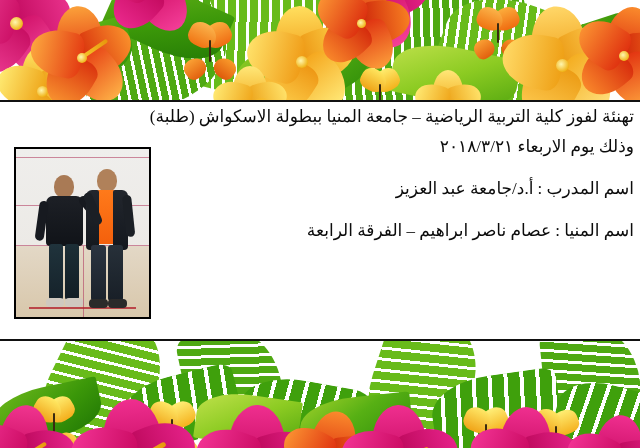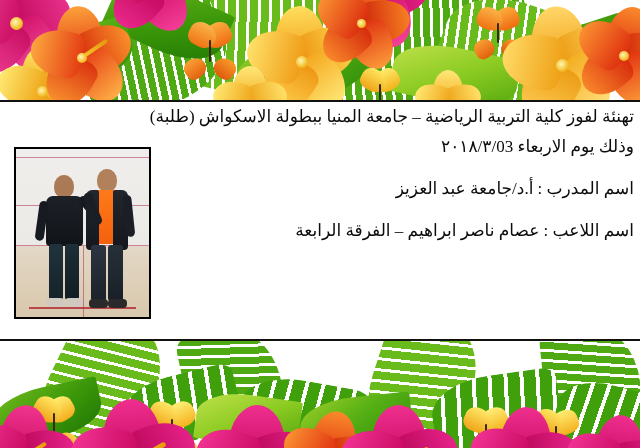--- a/index.html
+++ b/index.html
@@ -254,23 +254,23 @@
 
     </div>
   </div>
 
   <div class="rule rule-top"></div>
 
   <div class="content">
 
     <div class="textcol">
       <div class="ln ln1">تهنئة لفوز  كلية التربية الرياضية – جامعة المنيا ببطولة الاسكواش (طلبة)</div>
-      <div class="ln ln2">وذلك يوم الاربعاء ٢٠١٨/٣/03</div>
+      <div class="ln ln2">وذلك يوم الاربعاء ٢٠١٨/٣/٢١</div>
       <div class="ln ln3">اسم المدرب : أ.د/جامعة عبد العزيز</div>
-      <div class="ln ln4">اسم اللاعب : عصام ناصر ابراهيم  – الفرقة الرابعة</div>
+      <div class="ln ln4">اسم المنيا : عصام ناصر ابراهيم  – الفرقة الرابعة</div>
     </div>
 
     <div class="photo-frame">
       <div class="court">
         <div class="stripe s1"></div>
         <div class="stripe s2"></div>
         <div class="stripe s3"></div>
         <div class="vline"></div>
         <div class="redline"></div>
       </div>

